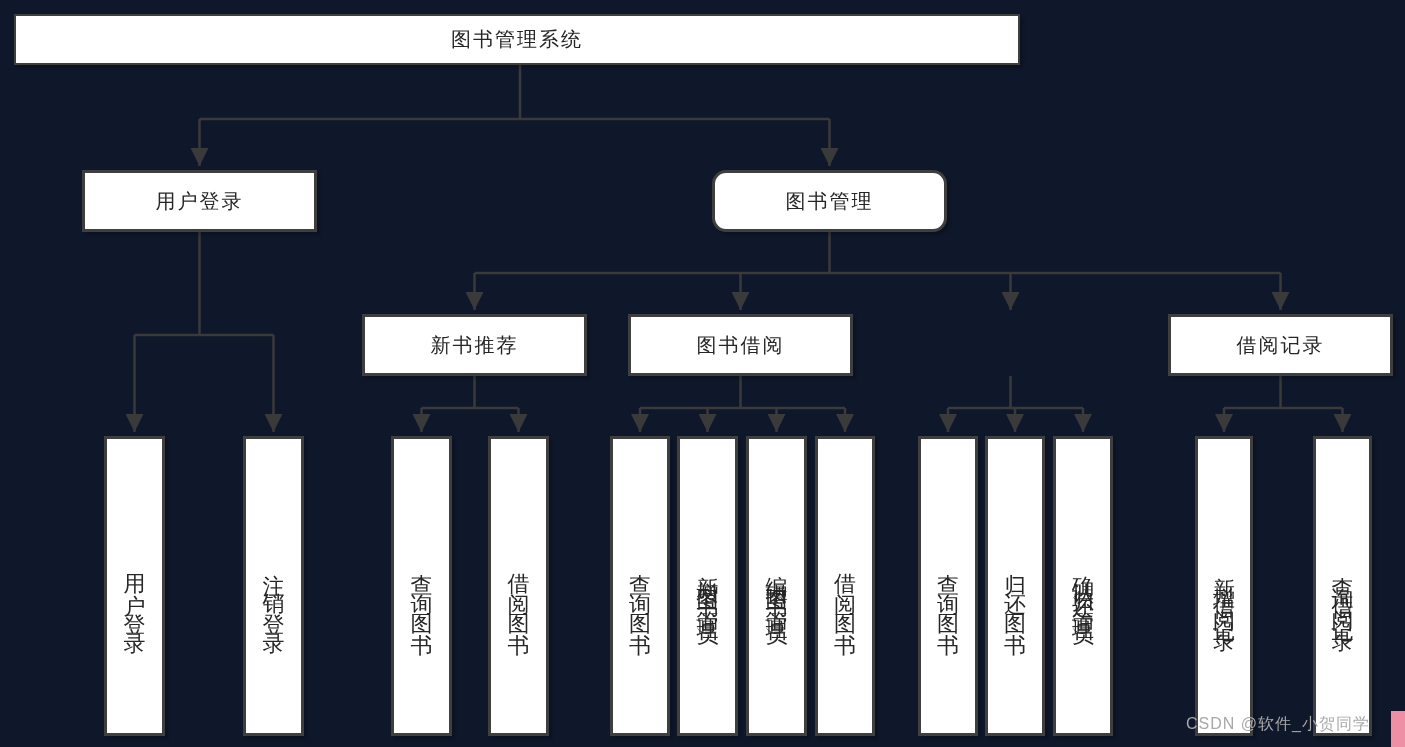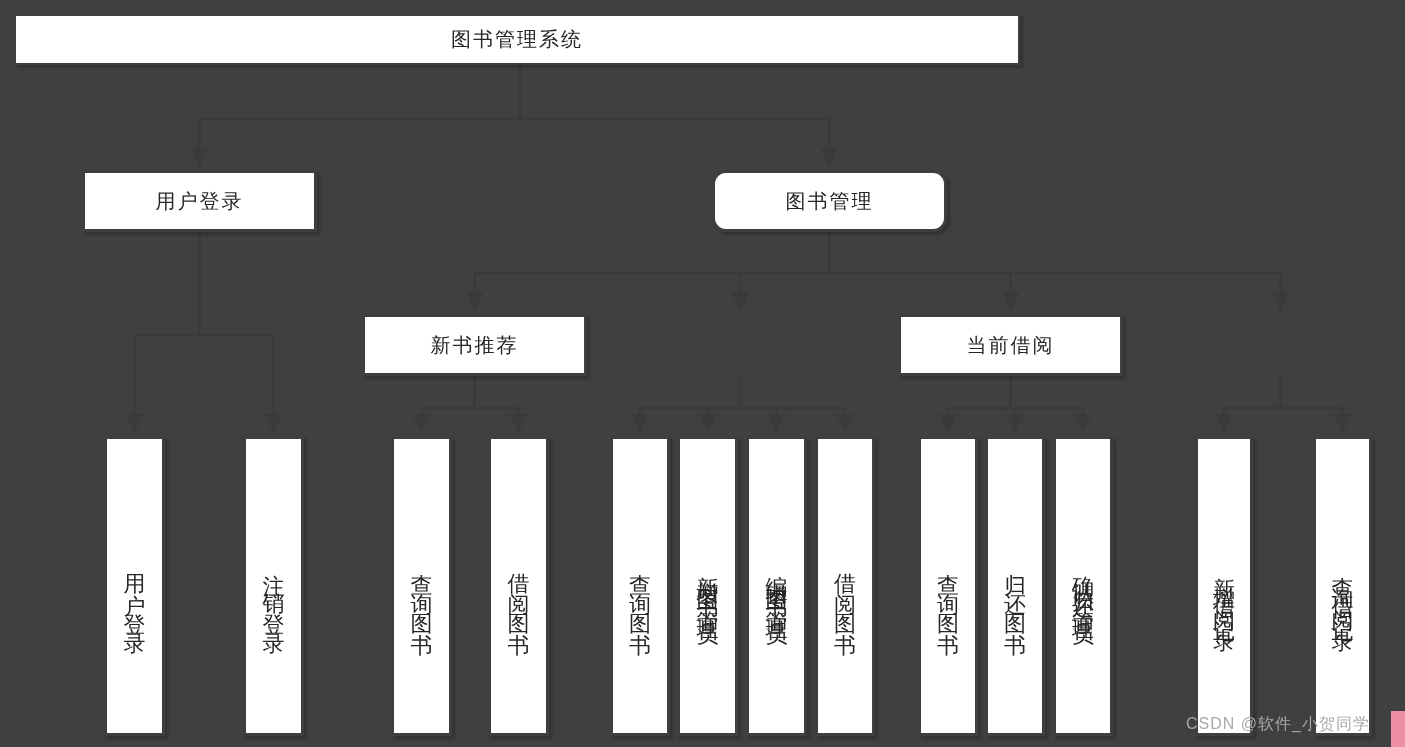--- a/index.html
+++ b/index.html
@@ -1,18 +1,18 @@
 <!DOCTYPE html>
 <html><head>
 <meta charset="utf-8">
 <style>
   html,body{margin:0;padding:0;background:#ffffff;}
   body{width:1405px;height:747px;position:relative;overflow:hidden;
        font-family:"Liberation Sans","DejaVu Sans",sans-serif;}
-  #stage{position:absolute;left:0;top:0;width:1405px;height:747px;background:#404040;}
+  #stage{position:absolute;left:0;top:0;width:1405px;height:747px;background:#0f172a;}
   #wires{position:absolute;left:0;top:0;z-index:1;}
   .node{position:absolute;z-index:2;background:#ffffff;border:3px solid #3f3f3f;
         box-sizing:border-box;display:flex;align-items:center;justify-content:center;
         color:#262626;box-shadow:3px 3px 3px rgba(0,0,0,0.22);}
   .node.root{border-width:2px;font-size:19px;}
   .node.h{font-size:20px;letter-spacing:2px;white-space:nowrap;}
   .node.v span{writing-mode:vertical-rl;text-orientation:mixed;font-size:22px;
                line-height:1;white-space:nowrap;}
   .sp-wide span{letter-spacing:20px;margin-top:20px;}
   .sp-mid  span{letter-spacing:11px;margin-top:11px;}
@@ -68,21 +68,22 @@
       <path marker-end="url(#arr)" d="M1342.5,408 V432"></path>
     </g>
   </svg>
 
   <div class="node h root" style="left:14px;top:14px;width:1006px;height:51px;">图书管理系统</div>
 
   <div class="node h" style="left:82px;top:170px;width:235px;height:62px;">用户登录</div>
   <div class="node h" style="left:712px;top:170px;width:235px;height:62px;border-radius:14px;">图书管理</div>
 
   <div class="node h" style="left:362px;top:314px;width:225px;height:62px;">新书推荐</div>
-  <div class="node h" style="left:898px;top:314px;width:225px;height:62px;">当前借阅</div>
+  <div class="node h" style="left:628px;top:314px;width:225px;height:62px;">图书借阅</div>
+  <div class="node h" style="left:1168px;top:314px;width:225px;height:62px;">借阅记录</div>
 
   <div class="node v sp-wide" style="left:104px;top:436px;width:61px;height:300px;">
       <span>用户登录</span>
     </div>
   <div class="node v sp-wide" style="left:243px;top:436px;width:61px;height:300px;">
       <span>注销登录</span>
     </div>
 
   <div class="node v sp-wide" style="left:391px;top:436px;width:61px;height:300px;">
       <span>查询图书</span>

